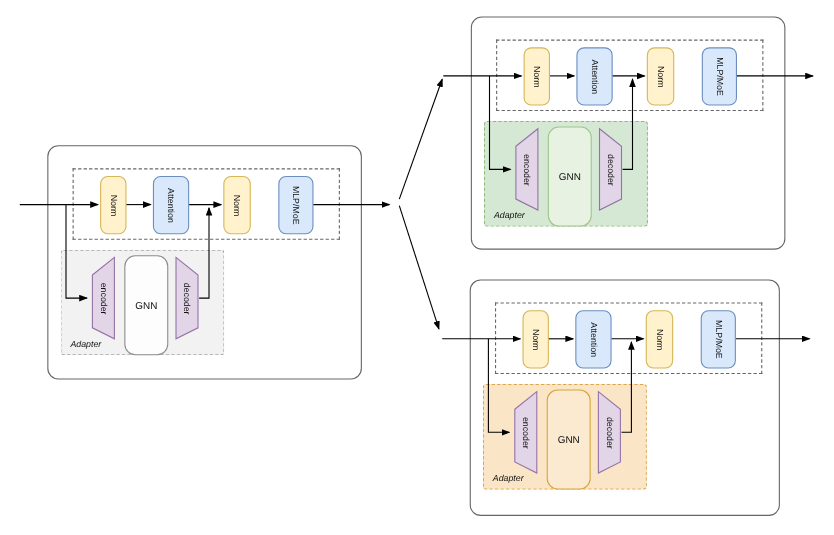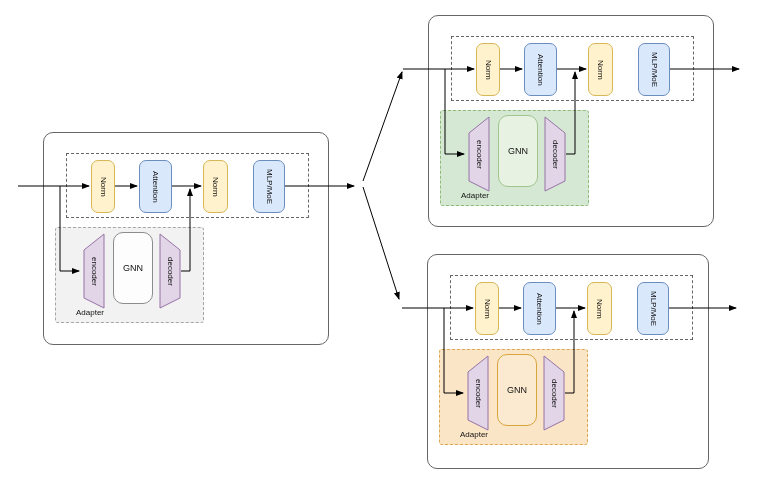--- a/index.html
+++ b/index.html
@@ -22,34 +22,34 @@
   }
   .n1  { left:47px;  width:24px; }
   .att { left:95px;  width:33px; }
   .n2  { left:159px; width:25px; }
   .mlp { left:209px; width:32px; }
   .adapter {
     position:absolute; left:11px; top:94px; width:149px; height:96px;
     border:1px dashed; border-radius:3px; box-sizing:border-box;
   }
   .gnn {
-    position:absolute; left:69px; top:99px; width:40px; height:72px;
+    position:absolute; left:69px; top:99px; width:40px; height:91px;
     border:1px solid; border-radius:10px; display:flex; align-items:center;
     justify-content:center; font-size:9px; box-sizing:border-box;
   }
   .coder {
     position:absolute; top:100px; width:22px; height:76px;
     display:flex; align-items:center; justify-content:center;
   }
   .enc { left:39px; }
   .dec { left:115px; }
   .coder > svg { position:absolute; left:0; top:0; overflow:visible; }
   .vlabel { writing-mode:vertical-rl; text-orientation:mixed; font-size:8px;
             position:relative; white-space:nowrap; }
-  .adapter-label { position:absolute; left:20px; bottom:5px; font-size:8px; }
+  .adapter-label { position:absolute; left:8px; bottom:5px; font-size:8px;font-style:italic; }
   .wires { position:absolute; left:0; top:0; overflow:visible; pointer-events:none; }
   .gwires { position:absolute; left:0; top:0; pointer-events:none; overflow:visible; }
 </style>
 </head>
 <body>
 
 <div id="canvas">
 
   <div class="block" style="left: 43px; top: 132px; width: 284px; height: 211px; border-color: rgb(102, 102, 102);">
     <div class="core" style="border-color: rgb(102, 102, 102);"></div>

